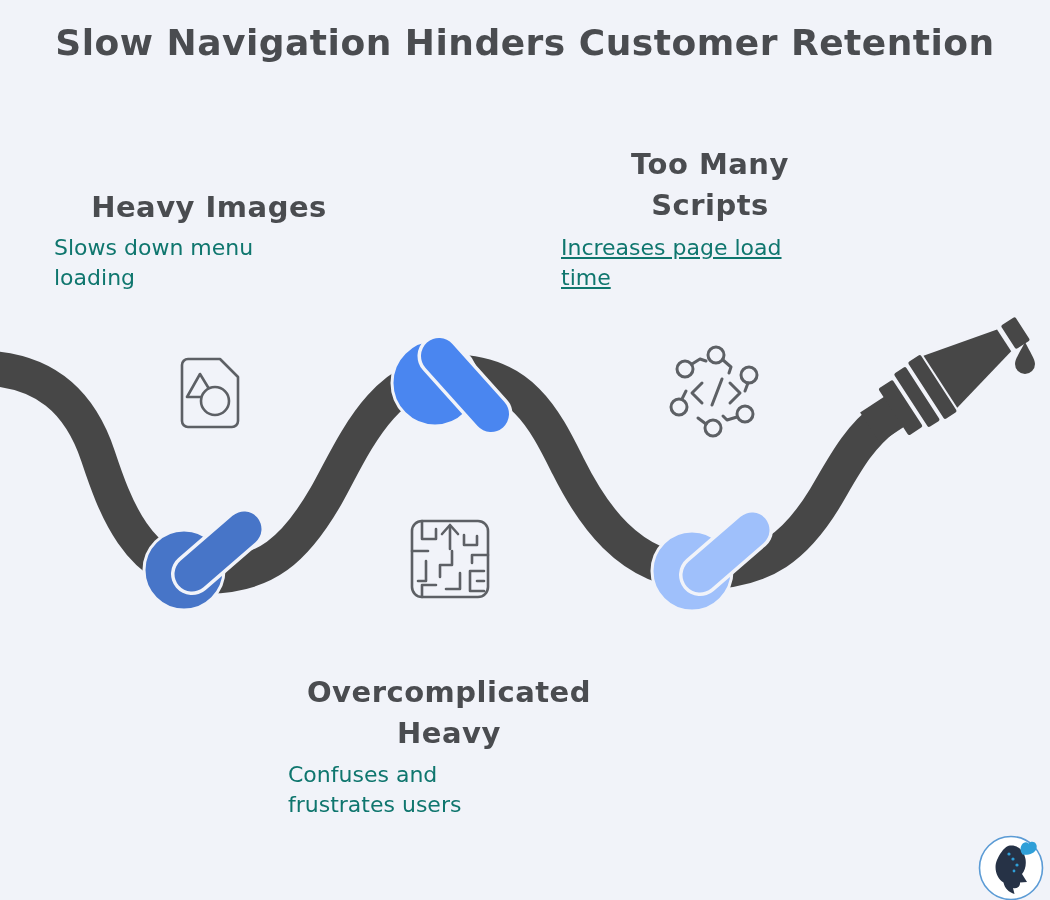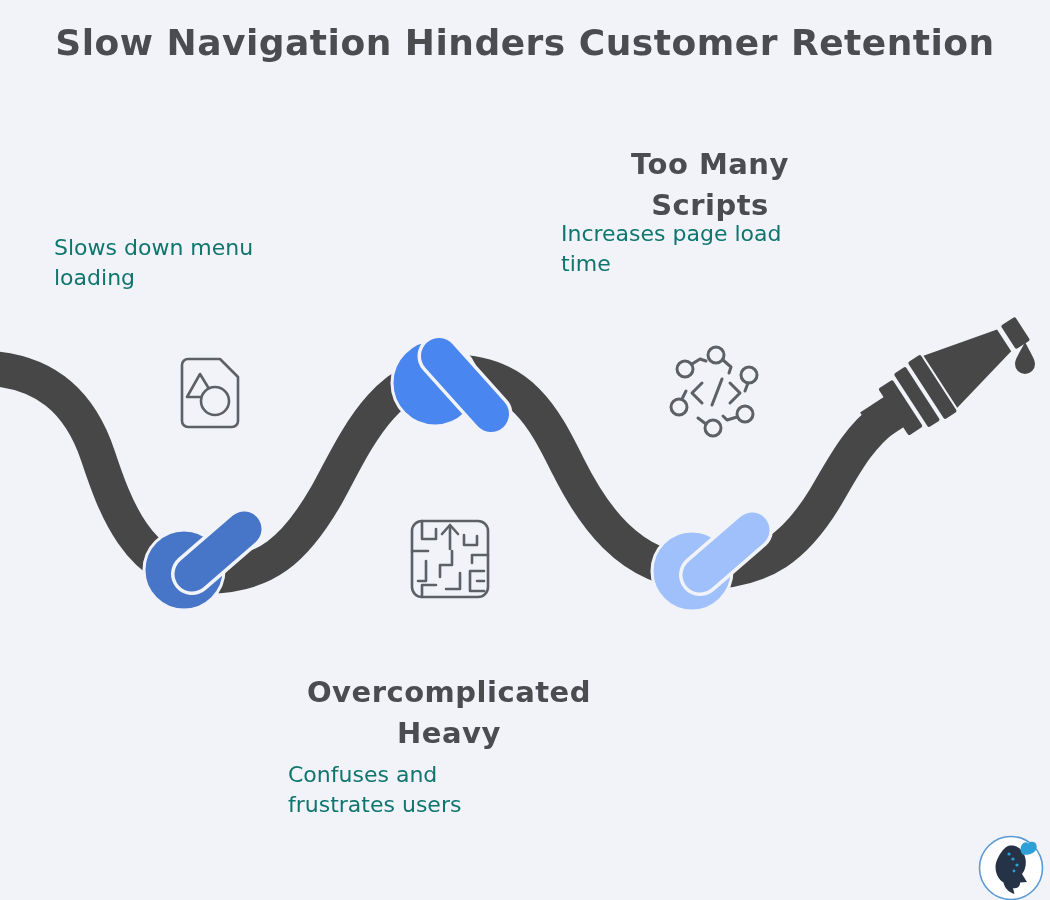--- a/index.html
+++ b/index.html
@@ -17,35 +17,36 @@
     position:absolute;text-align:center;font-weight:bold;font-size:29px;
     color:#4a4c50;white-space:pre-line;line-height:41px;letter-spacing:.5px;margin-top:11px;
   }
   .desc{
     position:absolute;text-align:left;font-size:22px;color:#0f766e;
     white-space:pre-line;line-height:30px;
   }
   .h-heavy{left:59px;top:176px;width:300px;}
   .d-heavy{left:54px;top:233px;width:300px;}
   .h-scripts{left:560px;top:133px;width:300px;}
-  .d-scripts{left:561px;top:219px;width:300px;}
+  .d-scripts{left:561px;top:233px;width:300px;text-decoration:underline;}
   .h-menus{left:264px;top:661px;width:370px;}
   .d-menus{left:288px;top:760px;width:300px;}
   svg.layer{position:absolute;left:0;top:0;}
   .icon-svg{position:absolute;}
   .icon-stroke{fill:none;stroke:#5d6065;stroke-linecap:round;stroke-linejoin:round;}
   .logo-svg{position:absolute;left:976px;top:833px;}
 </style>
 </head>
 <body>
 
 <div class="canvas">
 
   <div class="title">Slow Navigation Hinders Customer Retention</div>
 
+  <div class="heading h-heavy">Heavy Images</div>
   <div class="desc d-heavy">Slows down menu
 loading</div>
 
   <div class="heading h-scripts">Too Many
 Scripts</div>
   <div class="desc d-scripts">Increases page load
 time</div>
 
   <div class="heading h-menus">Overcomplicated
 Heavy</div>

